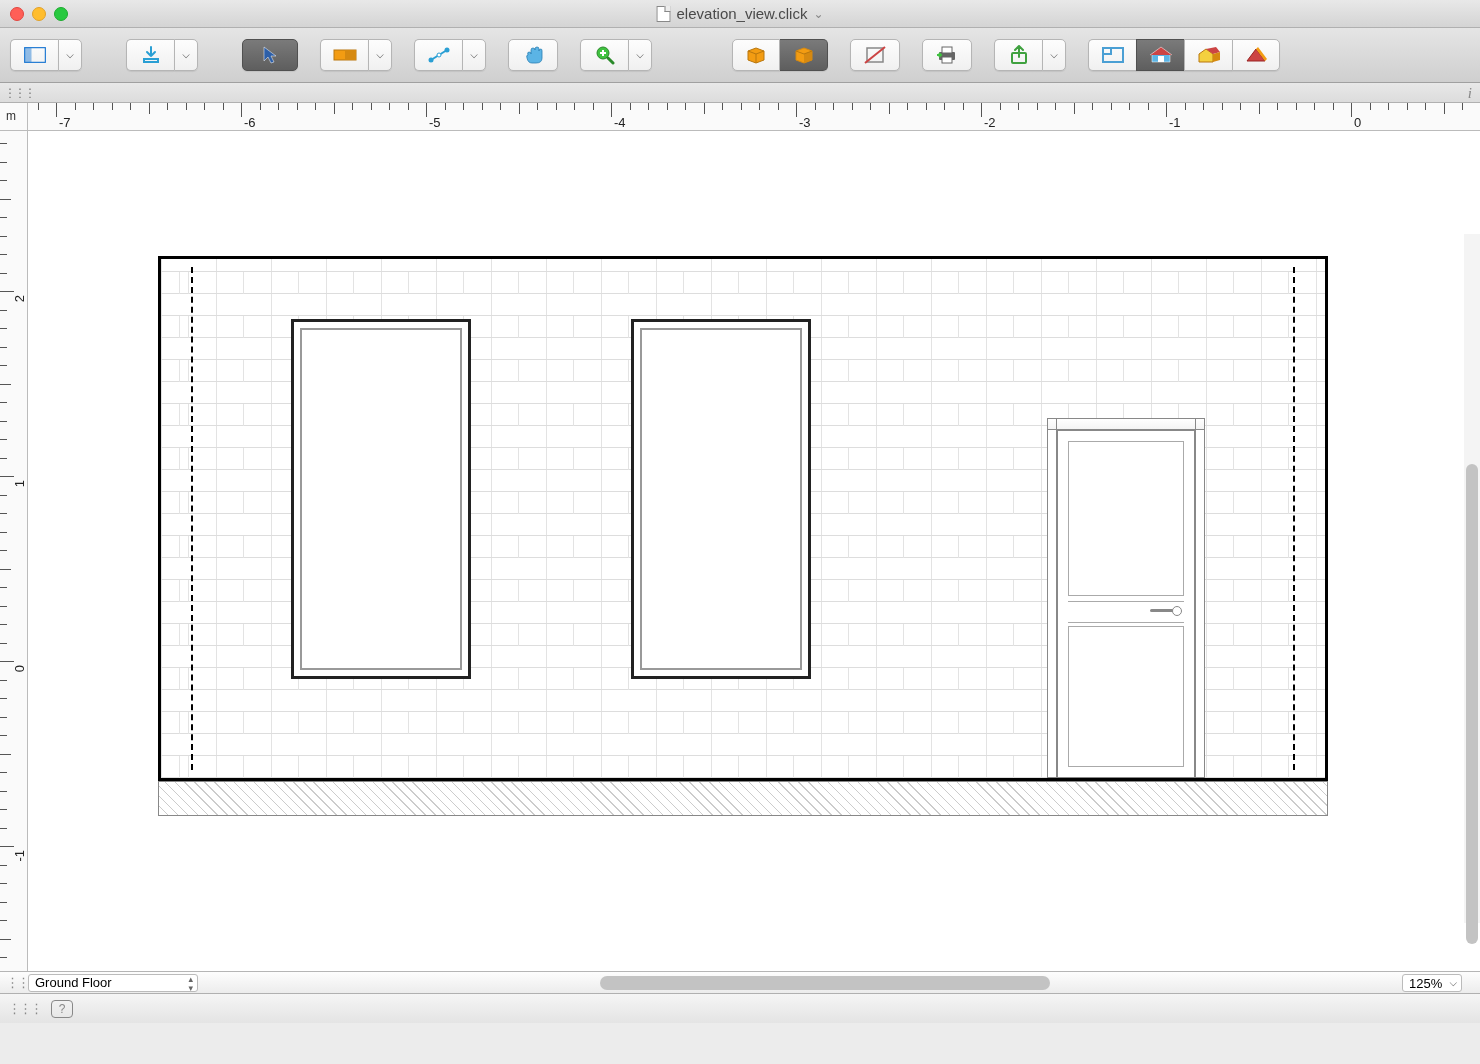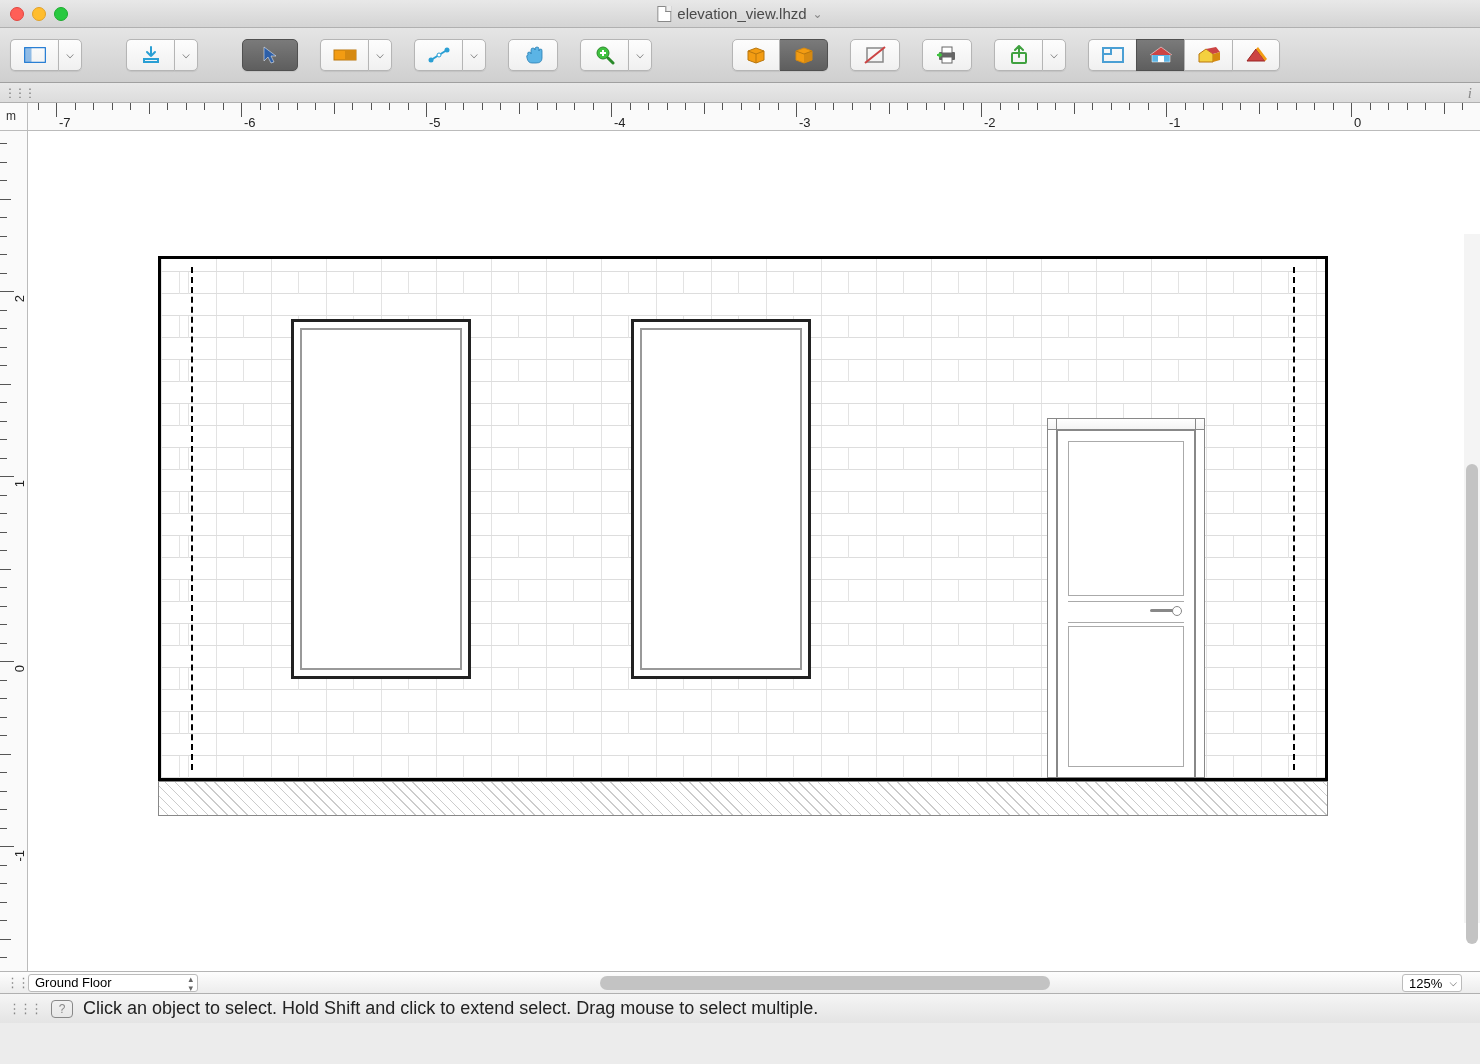--- a/index.html
+++ b/index.html
@@ -305,21 +305,21 @@
 <body>
 
 <div class="titlebar">
   <div class="traffic-lights">
     <div class="traffic-light tl-red"></div>
     <div class="traffic-light tl-yellow"></div>
     <div class="traffic-light tl-green"></div>
   </div>
   <div class="title-center">
     <span class="title-icon"></span>
-    <span>elevation_view.lhzd</span>
+    <span>elevation_view.click</span>
     <span class="title-chevron">⌄</span>
   </div>
 </div>
 
 <div class="toolbar">
   <div class="tool-group">
     <div class="tool-btn split-left">
       <svg width="22" height="16">
           <rect x="0.5" y="0.5" width="21" height="15" fill="none" stroke="#2a7fd4" stroke-width="1.5" rx="1"></rect>
           <rect x="0.5" y="0.5" width="7" height="15" fill="#2a7fd4" opacity="0.5"></rect>
@@ -673,14 +673,13 @@
     <div class="zoom-box">
       <span>125%</span>
       <span class="chev">⌵</span>
     </div>
   </div>
 </div>
 
 <div class="statusbar">
   <span class="grip3">⋮⋮⋮</span>
   <span class="status-icon">?</span>
-  <span>Click an object to select. Hold Shift and click to extend select. Drag mouse to select multiple.</span>
 </div>
 
 </body></html>

